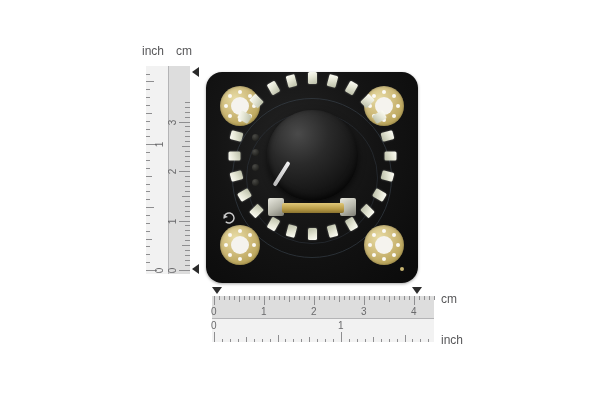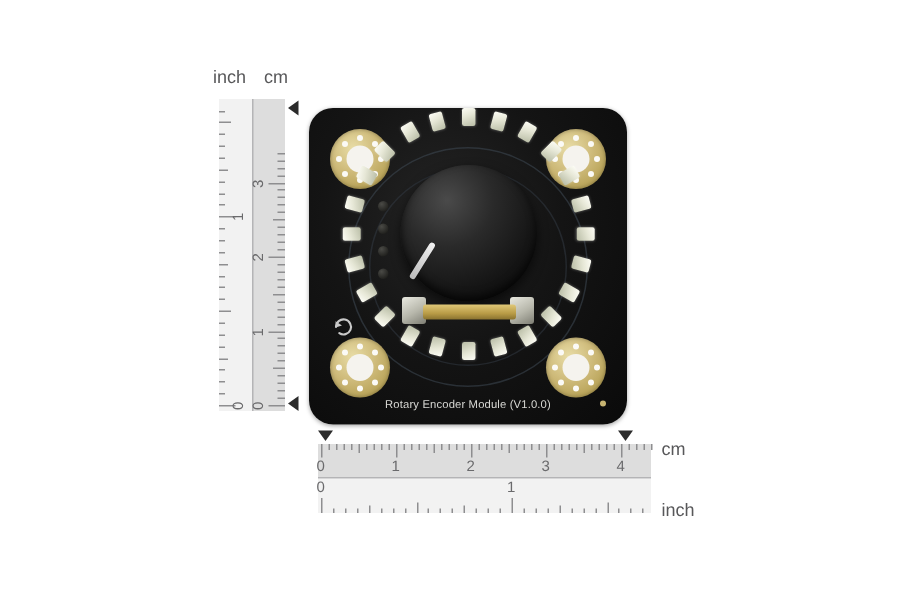--- a/index.html
+++ b/index.html
@@ -461,21 +461,20 @@
 
     <div class="encoder-leg" style="left:62px; top:126px;"></div>
     <div class="encoder-leg" style="left:134px; top:126px;"></div>
     <div id="encoder-bar"></div>
 
     <svg id="rotate-icon" viewBox="0 0 16 16">
       <path d="M3 8a5 5 0 1 1 2.2 4.1" fill="none" stroke="currentColor" stroke-width="1.4" stroke-linecap="round"></path>
       <path d="M2.6 4.2 L3.2 8.2 L7.0 7.0 Z" fill="currentColor"></path>
     </svg>
 
-    <div id="silkscreen">Rotary Encoder Module (V1.0.0)</div>
     <div id="corner-dot"></div>
   <div class="led" style="left: 101.5px; top: 0px; transform: rotate(0deg);"></div>
       <div class="led" style="left: 121.688px; top: 2.65779px; transform: rotate(15deg);"></div>
       <div class="led" style="left: 140.5px; top: 10.45px; transform: rotate(30deg);"></div>
       <div class="led" style="left: 156.654px; top: 22.8457px; transform: rotate(45deg);"></div>
       <div class="led" style="left: 169.05px; top: 39px; transform: rotate(60deg);"></div>
       <div class="led" style="left: 176.842px; top: 57.8121px; transform: rotate(75deg);"></div>
       <div class="led" style="left: 179.5px; top: 78px; transform: rotate(90deg);"></div>
       <div class="led" style="left: 176.842px; top: 98.1879px; transform: rotate(105deg);"></div>
       <div class="led" style="left: 169.05px; top: 117px; transform: rotate(120deg);"></div>

